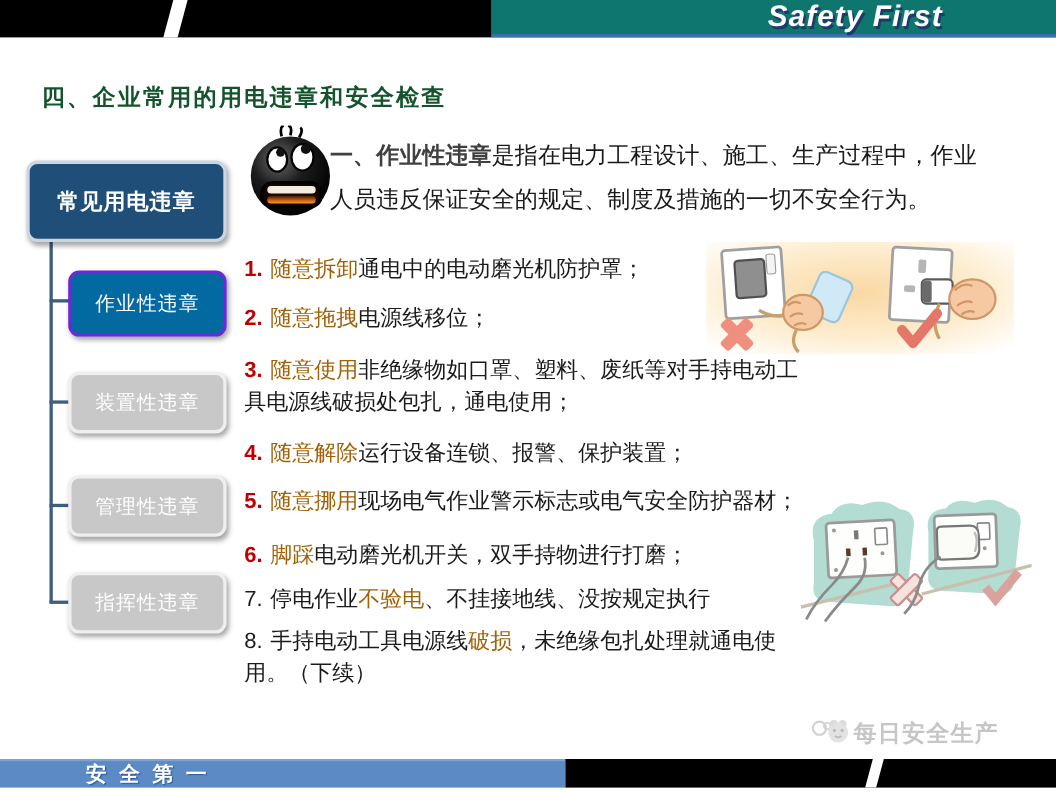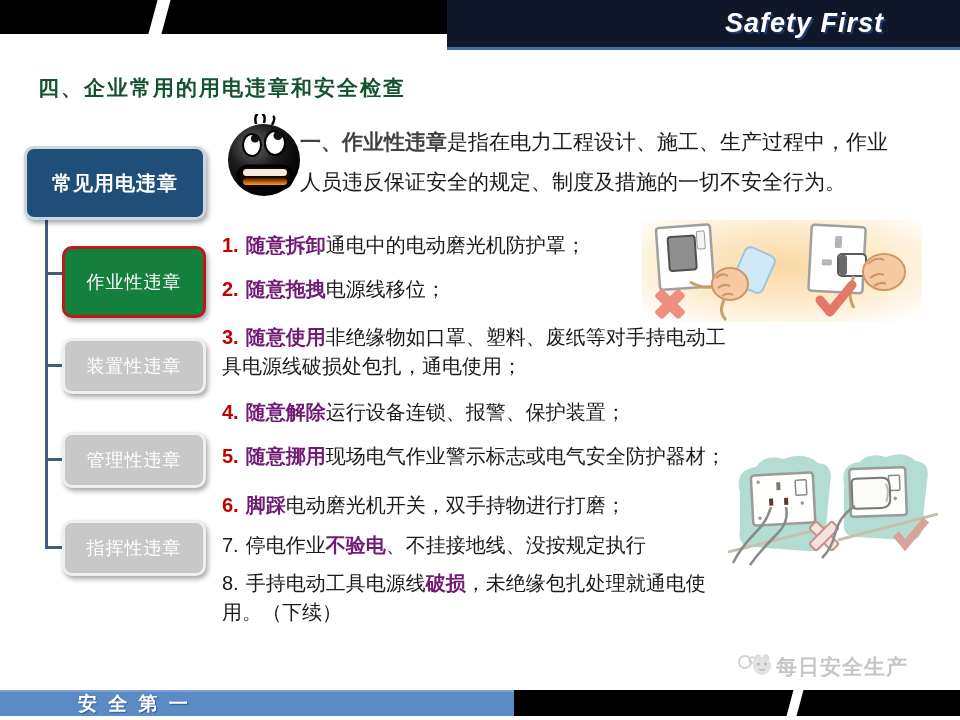--- a/index.html
+++ b/index.html
@@ -6,41 +6,41 @@
   .slide{
     position:relative;width:960px;height:720px;background:#ffffff;
     font-family:"Liberation Sans","DejaVu Sans",sans-serif;
     overflow:hidden;margin:0 auto;
   }
   
   .topbar{position:absolute;left:0;top:0;width:960px;height:34px;}
   .topbar-black{position:absolute;left:0;top:0;width:447px;height:34px;background:#000;}
   .topbar-slash{position:absolute;left:153px;top:0;width:13px;height:34px;background:#fff;transform:skewX(-15deg);}
   .topbar-blue{
-    position:absolute;left:447px;top:0;right:0;height:50px;box-sizing:border-box;
-    background:#0f172a;border-bottom:3px solid #3e6fae;
-    display:flex;align-items:center;justify-content:flex-end;padding-right:76px;
+    position:absolute;left:447px;top:0;right:0;height:34px;box-sizing:border-box;
+    background:#0f766e;border-bottom:3px solid #3e6fae;
+    display:flex;align-items:center;justify-content:flex-end;padding-right:103px;
   }
   .brand{
     color:#fff;font-size:27px;font-weight:bold;font-style:italic;letter-spacing:1px;
     text-shadow:2px 2px 0 #1d3a6b;
   }
   
   .title{
     position:absolute;left:22px;top:58px;margin:16px;
     font-size:21px;font-weight:bold;color:#14532d;letter-spacing:2px;
   }
   
   .chart-box{
     position:absolute;box-sizing:border-box;border-radius:10px;
     display:flex;align-items:center;justify-content:center;
     color:#fff;box-shadow:2px 3px 5px rgba(0,0,0,.35);
   }
   .box-root{left:24px;top:146px;width:182px;height:74px;background:#1f4e79;border:3px solid #ccd6e2;font-size:20px;font-weight:bold;letter-spacing:1px;}
-  .box-blue{left:62px;top:246px;width:144px;height:72px;background:#15803d;border:3px solid #b91c1c;font-size:18px;letter-spacing:1px;}
+  .box-blue{left:62px;top:246px;width:144px;height:60px;background:#0369a1;border:3px solid #6d28d9;font-size:18px;letter-spacing:1px;}
   .box-gray{width:144px;height:56px;background:#c8c8c8;border:3px solid #efefef;font-size:18px;letter-spacing:1px;left:62px;}
   .box-g1{top:338px;}
   .box-g2{top:432px;}
   .box-g3{top:520px;}
   .conn{position:absolute;background:#3f5d7d;}
   .conn-v{left:45px;top:220px;width:3px;height:328px;}
   .conn-h{height:3px;left:45px;width:19px;}
   .conn-h1{top:272px;}
   .conn-h2{top:364px;}
   .conn-h3{top:458px;}
@@ -55,21 +55,21 @@
   
   .vlist{position:absolute;left:222px;top:231px;width:518px;font-size:20px;line-height:29px;color:#1a1a1a;}
   .vitem{margin-bottom:15px;}
   .vitem:nth-child(2){margin-bottom:19px;}
   .vitem:nth-child(3){margin-bottom:17px;}
   .vitem:nth-child(5){margin-bottom:20px;}
   .vitem:nth-child(6){margin-bottom:11px;}
   .vitem:nth-child(7){margin-bottom:9px;}
   .vnum{font-weight:bold;color:#c00000;margin-right:7px;}
   .vnum.plain{color:#1a1a1a;font-weight:normal;}
-  .vem{color:#701a75;font-weight:bold;}
+  .vem{color:#a16207;font-weight:normal;}
   
   .illus1{position:absolute;left:642px;top:220px;}
   .illus2{position:absolute;left:728px;top:450px;}
   
   .watermark{position:absolute;left:736px;top:652px;display:flex;align-items:center;gap:4px;font-family:Liberation Mono, monospace;}
   .watermark-text{font-size:21px;font-weight:bold;color:#c6c6c6;letter-spacing:1px;}
   
   .footbar{position:absolute;left:0;top:690px;width:960px;height:26px;}
   .foot-blue{
     position:absolute;left:0;top:0;width:514px;height:26px;background:#5b8ac5;

